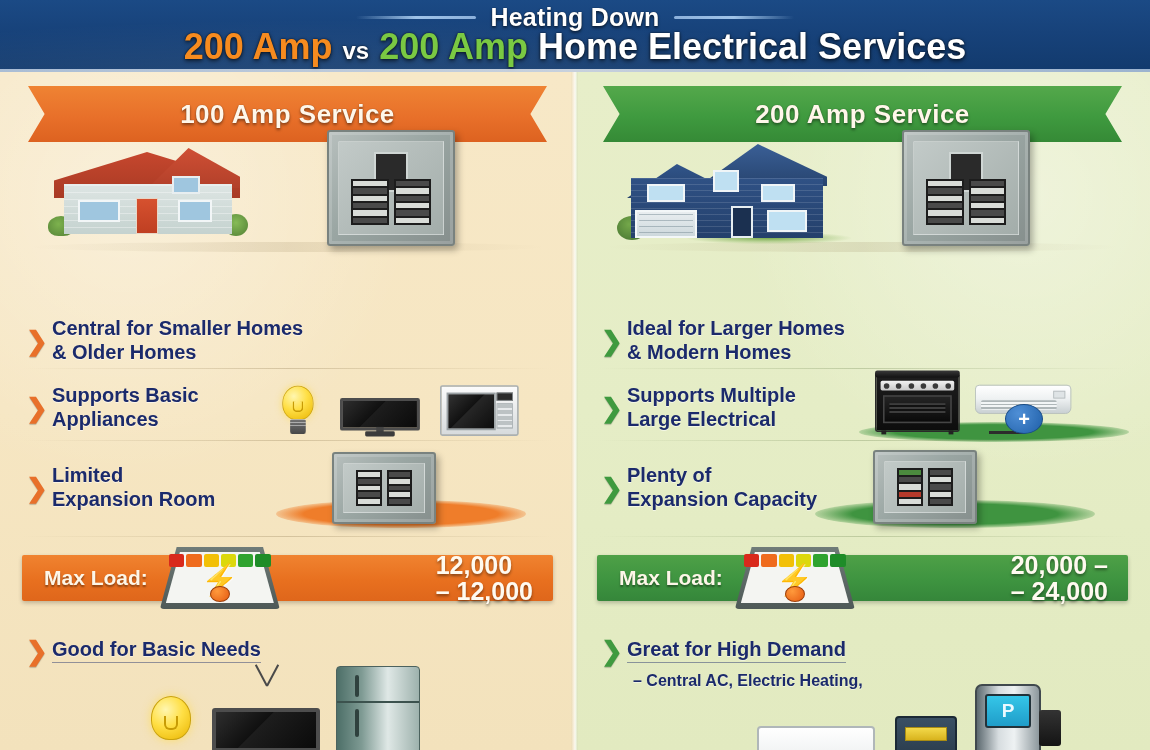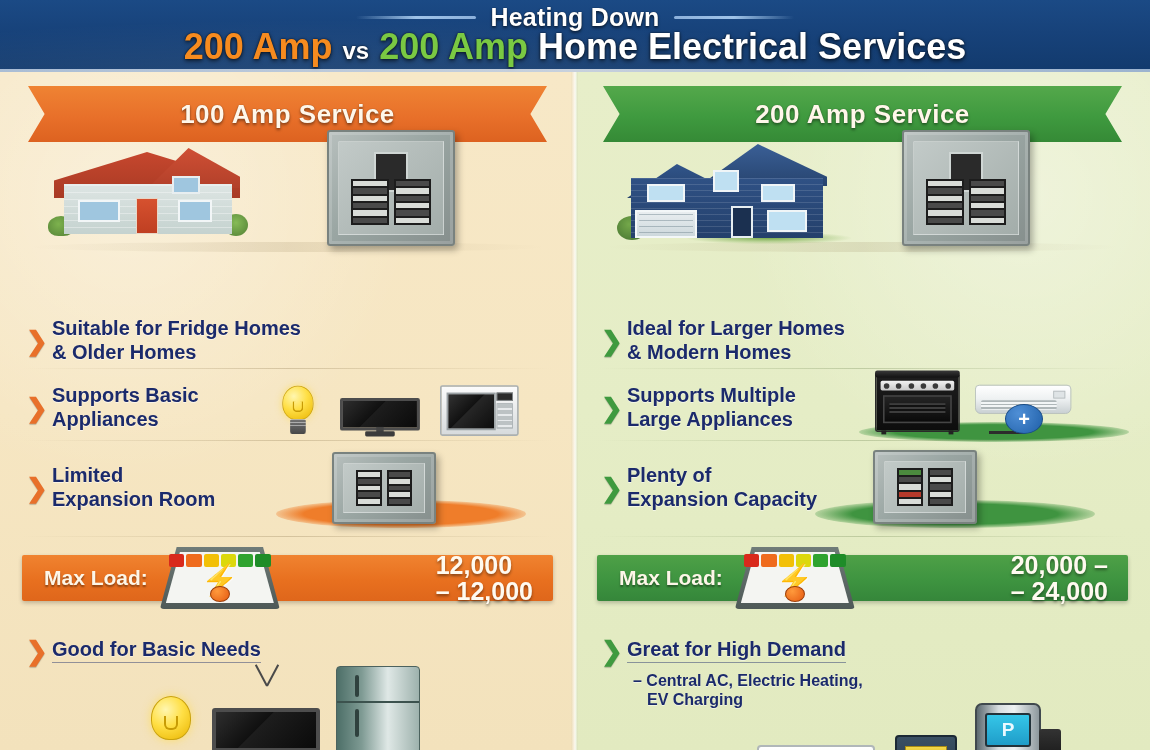--- a/index.html
+++ b/index.html
@@ -500,21 +500,21 @@
                   <i class="panel-brk"></i>
                 </div>
             </div>
           </div>
         </div>
       </div>
 
       <div class="feat" style="top:238px;height:62px">
         <span class="chev">❯</span>
         <div class="feat-text">
-          <div>Suitable for Fridge Homes</div>
+          <div>Central for Smaller Homes</div>
           <div>&amp; Older Homes</div>
         </div>
       </div>
       <div class="feat-sep" style="top:296px"></div>
 
       <div class="feat" style="top:302px;height:68px">
         <span class="chev">❯</span>
         <div class="feat-text">
           <div>Supports Basic</div>
           <div>Appliances</div>
@@ -672,21 +672,21 @@
           <div>Ideal for Larger Homes</div>
           <div>&amp; Modern Homes</div>
         </div>
       </div>
       <div class="feat-sep" style="top:296px"></div>
 
       <div class="feat" style="top:302px;height:68px">
         <span class="chev">❯</span>
         <div class="feat-text">
           <div>Supports Multiple</div>
-          <div>Large Appliances</div>
+          <div>Large Electrical</div>
         </div>
       </div>
       <div style="position:absolute;top:300px;left:280px;width:300px;height:70px">
         <div class="stage-shadow" style="left:4px;width:270px;bottom:0;height:20px"></div>
         <div class="stove" style="left:20px;bottom:10px;transform:scale(.8);transform-origin:bottom left">
           <div class="stove-top"></div>
           <div class="stove-ctrl">
               <i></i>
               <i></i>
               <i></i>
@@ -760,21 +760,20 @@
         </div>
       </div>
 
       <div class="bottom" style="top:566px">
         <div class="bottom-head">
           <span class="chev">❯</span>
           <span class="bottom-title">Great for High Demand</span>
         </div>
         <div class="bottom-sub">
           <div>– Central AC, Electric Heating,</div>
-          <div style="margin-left:14px">EV Charging</div>
         </div>
         <div class="appl-stage">
 
           <div class="cond" style="left:182px;bottom:18px">
             
             
           </div>
           <div class="heater" style="left:320px;bottom:18px">
               <i></i>
             </div>

